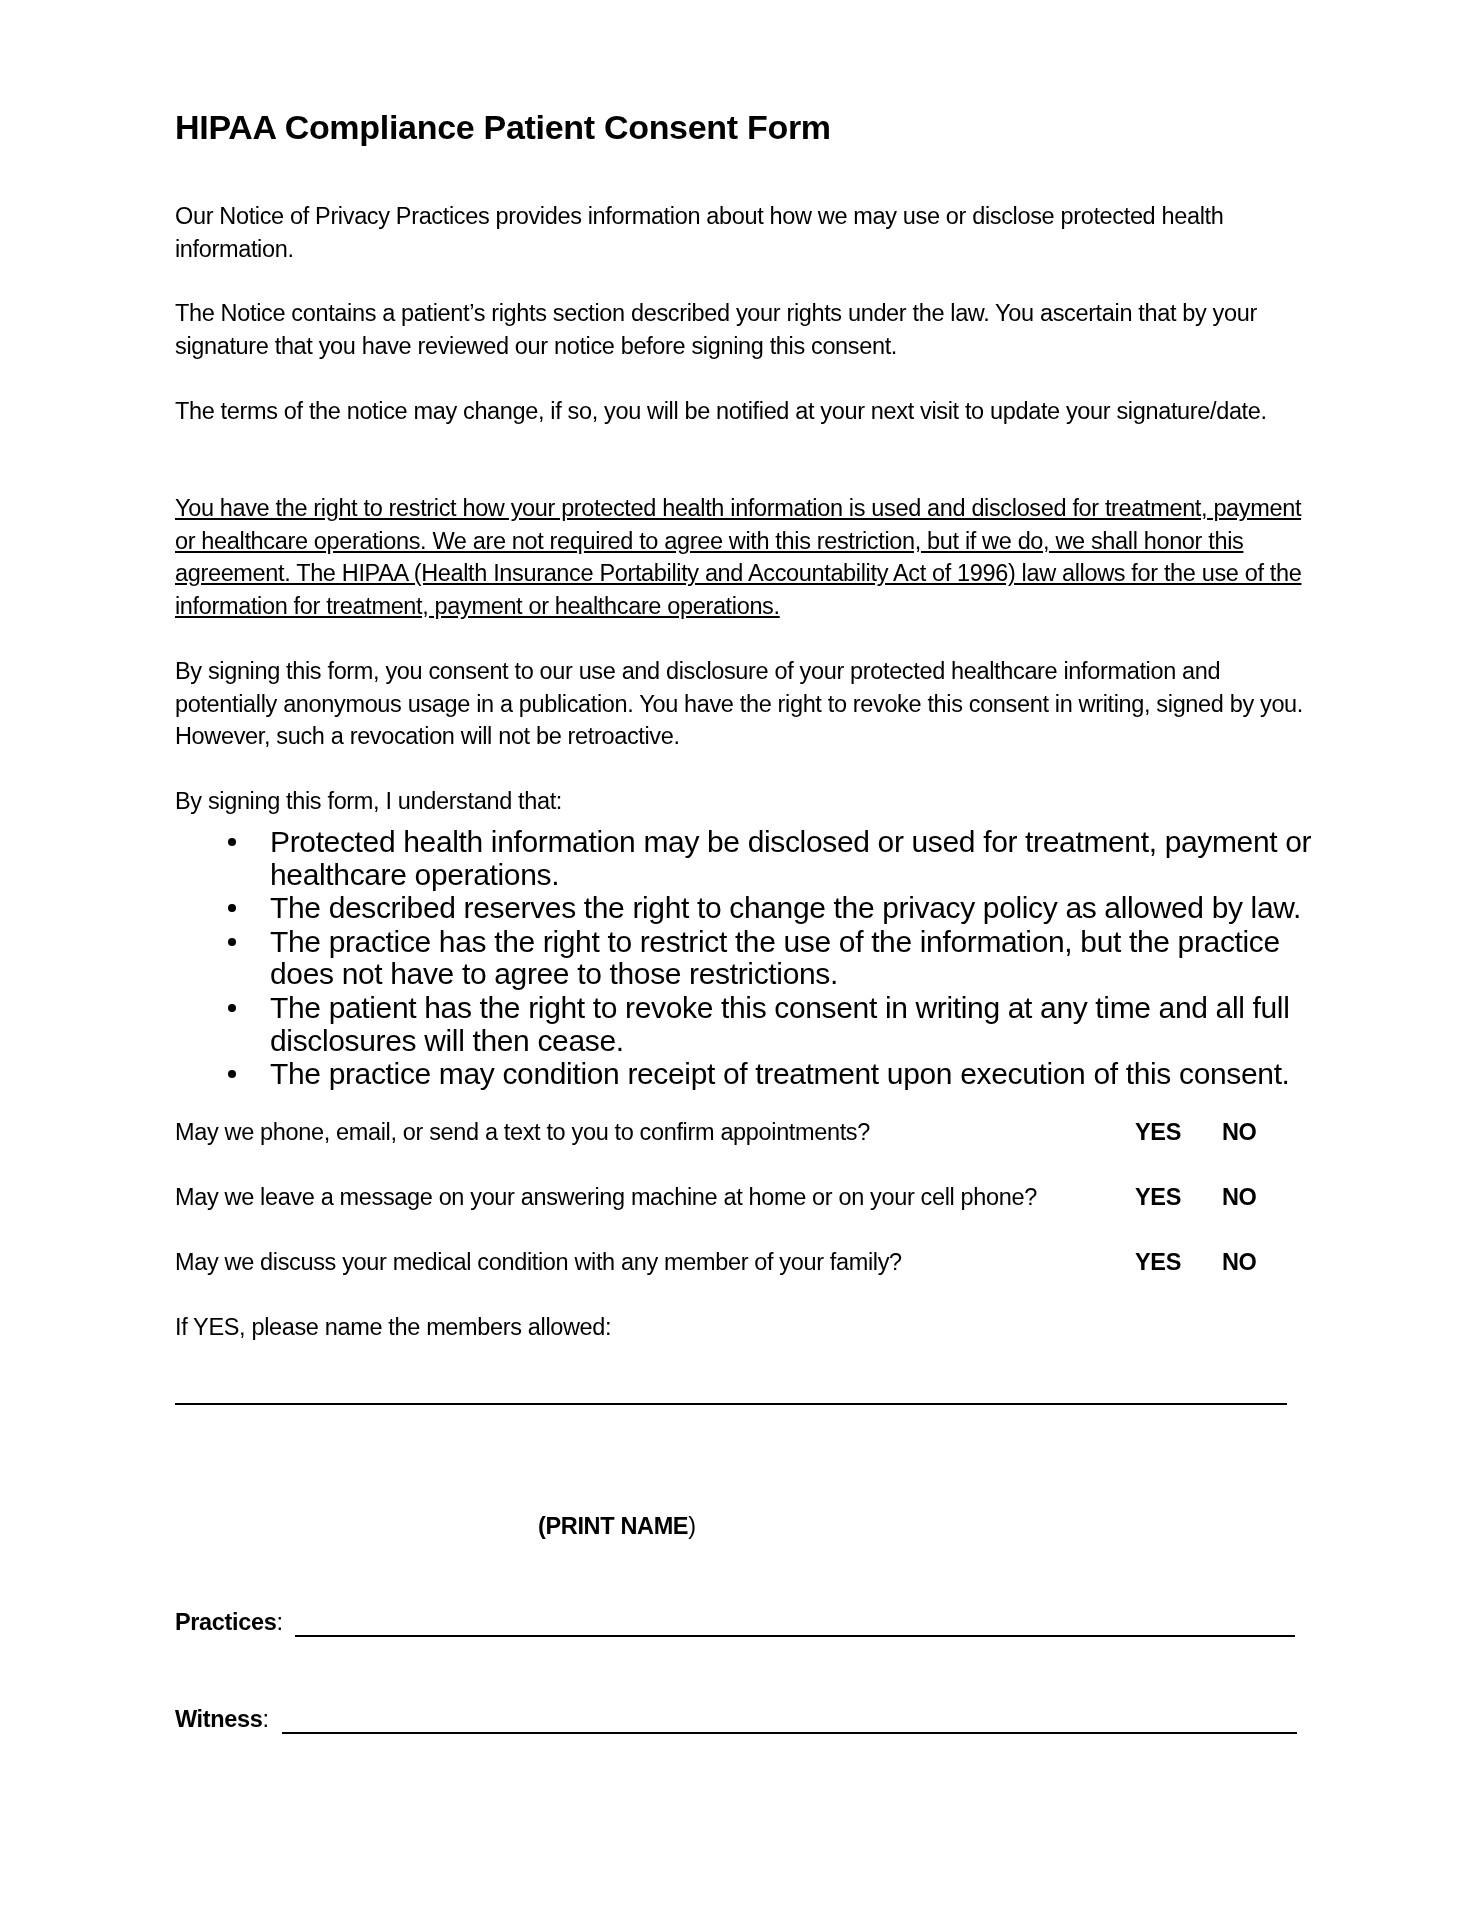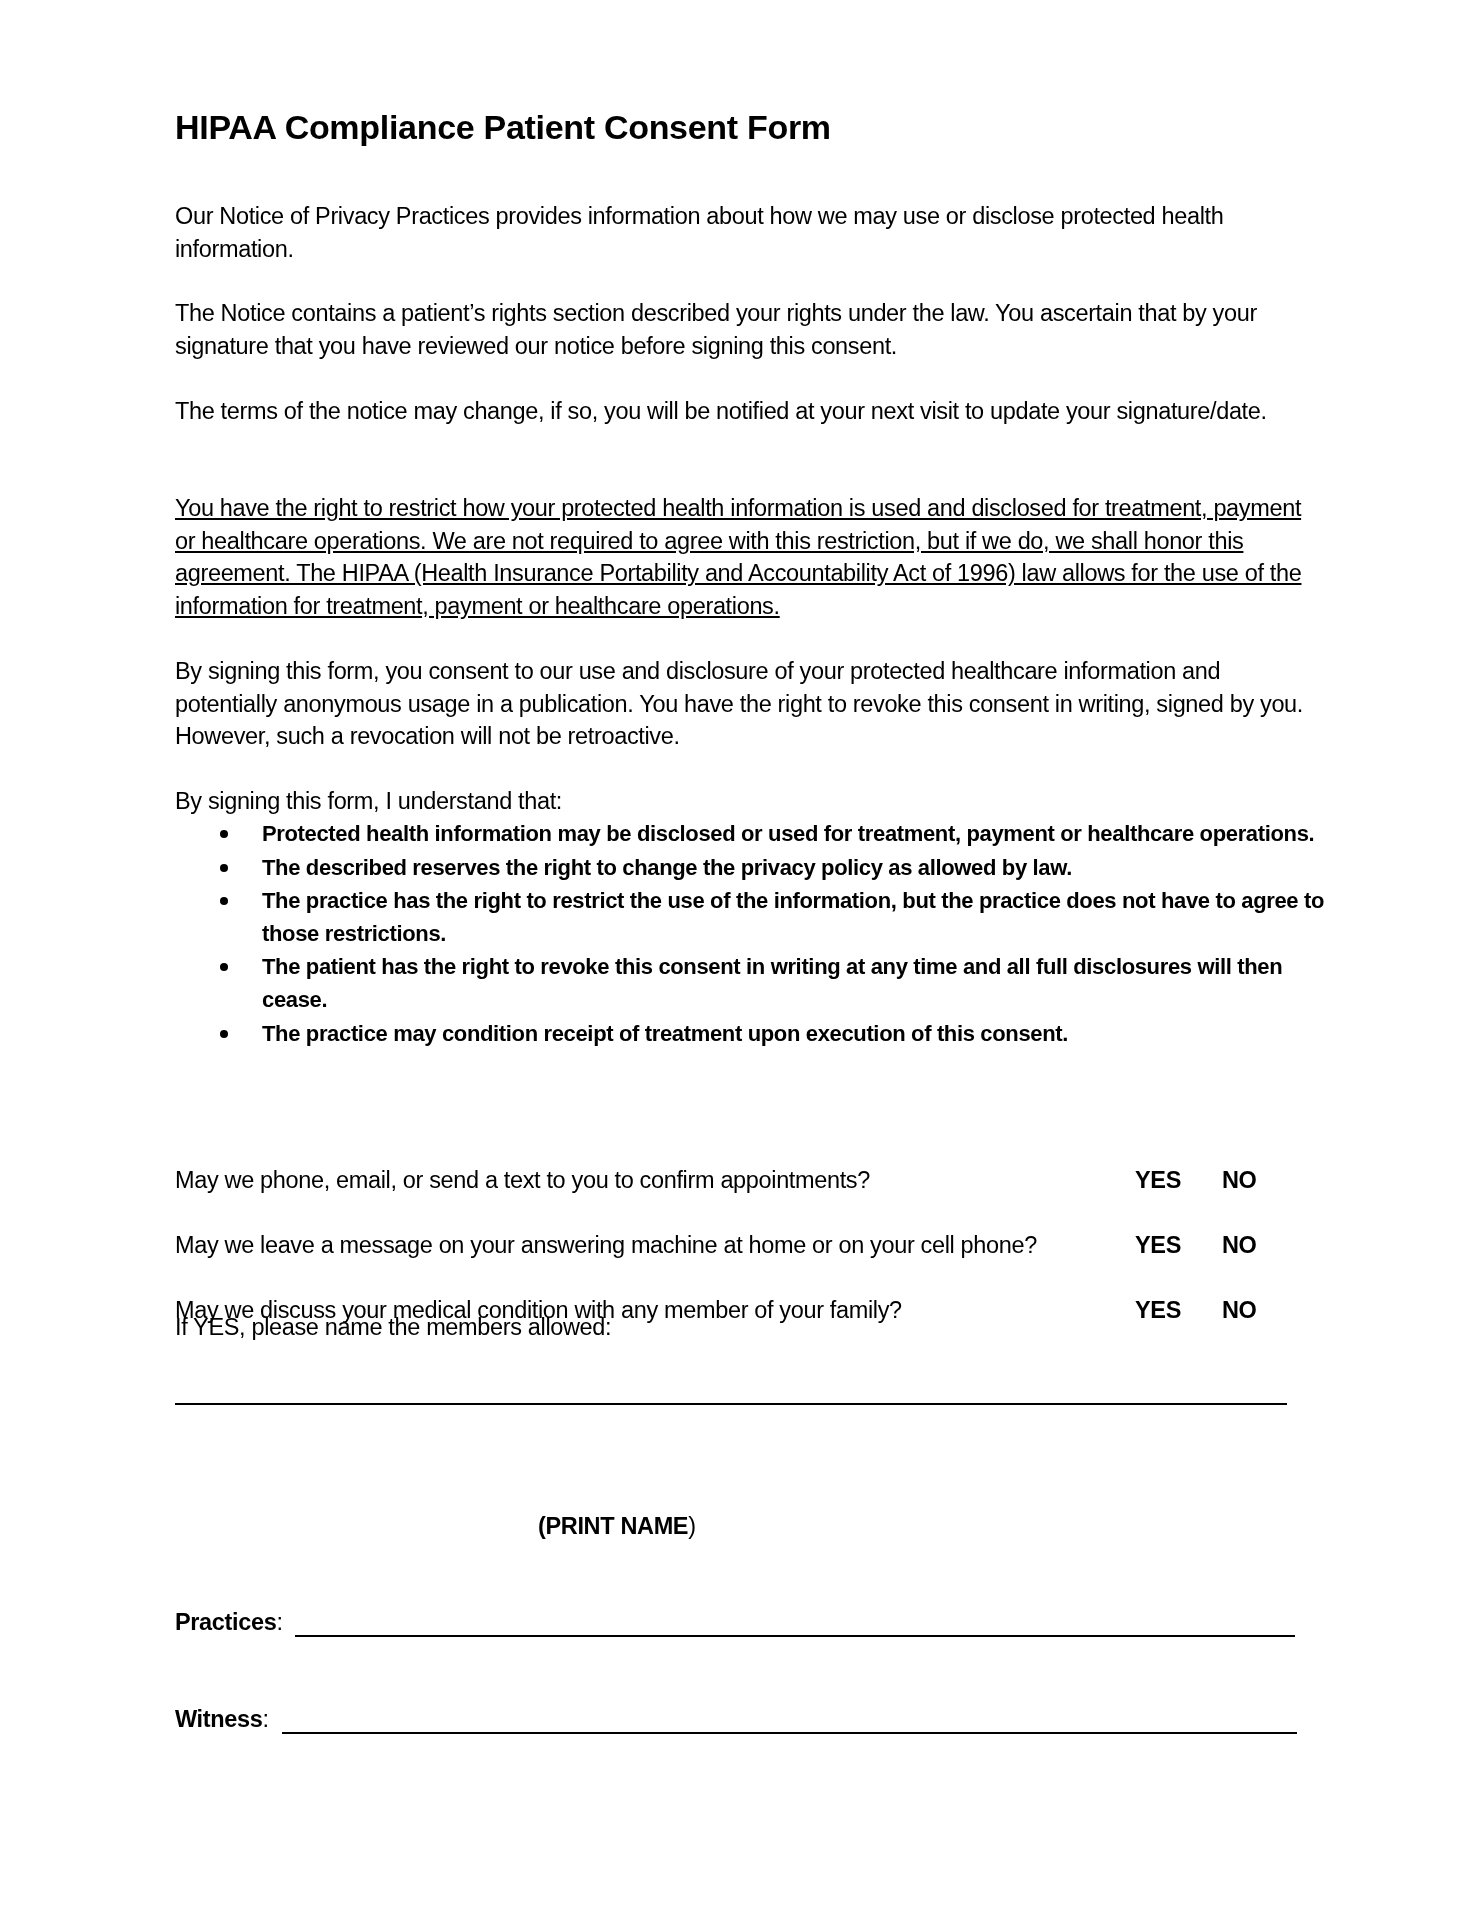--- a/index.html
+++ b/index.html
@@ -17,31 +17,31 @@
       font-size: 23.5px; line-height: 32.6px; letter-spacing: -0.35px;
     }
     .p1 { top: 200px; }
     .p2 { top: 297px; }
     .p3 { top: 395px; }
     .p4 { top: 492px; text-decoration: underline; }
     .p5 { top: 655px; }
     .p6 { top: 785px; }
     .bullets {
       position: absolute; left: 175px; top: 818px; width: 1150px;
-      margin: 0; padding: 0; list-style: none;
-      font-size: 22px; line-height: 32.6px; letter-spacing: -0.35px; font-weight: bold;
+      margin: 8px; padding: 0; list-style: none;
+      font-size: 30px; line-height: 32.6px; letter-spacing: -0.35px;
     }
     .bullets li { position: relative; padding-left: 87px; margin-bottom: 1px; }
     .bullets li .dot {
       position: absolute; left: 45px; top: 12px; width: 8px; height: 8px;
       border-radius: 50%; background: #000;
     }
     .question {
       position: absolute; left: 175px; width: 1150px; height: 34px;
-      font-size: 23.5px; line-height: 34px; letter-spacing: -0.35px; margin-top: 48px;
+      font-size: 23.5px; line-height: 34px; letter-spacing: -0.35px;
     }
     .question .qtext { position: absolute; left: 0; top: 0; white-space: nowrap; }
     .question .yes, .question .no {
       position: absolute; top: 0; font-weight: bold; white-space: nowrap; cursor: pointer;
     }
     .question .yes { left: 960px; }
     .question .no { left: 1047px; }
     .q1 { top: 1115px; }
     .q2 { top: 1180px; }
     .q3 { top: 1245px; }

